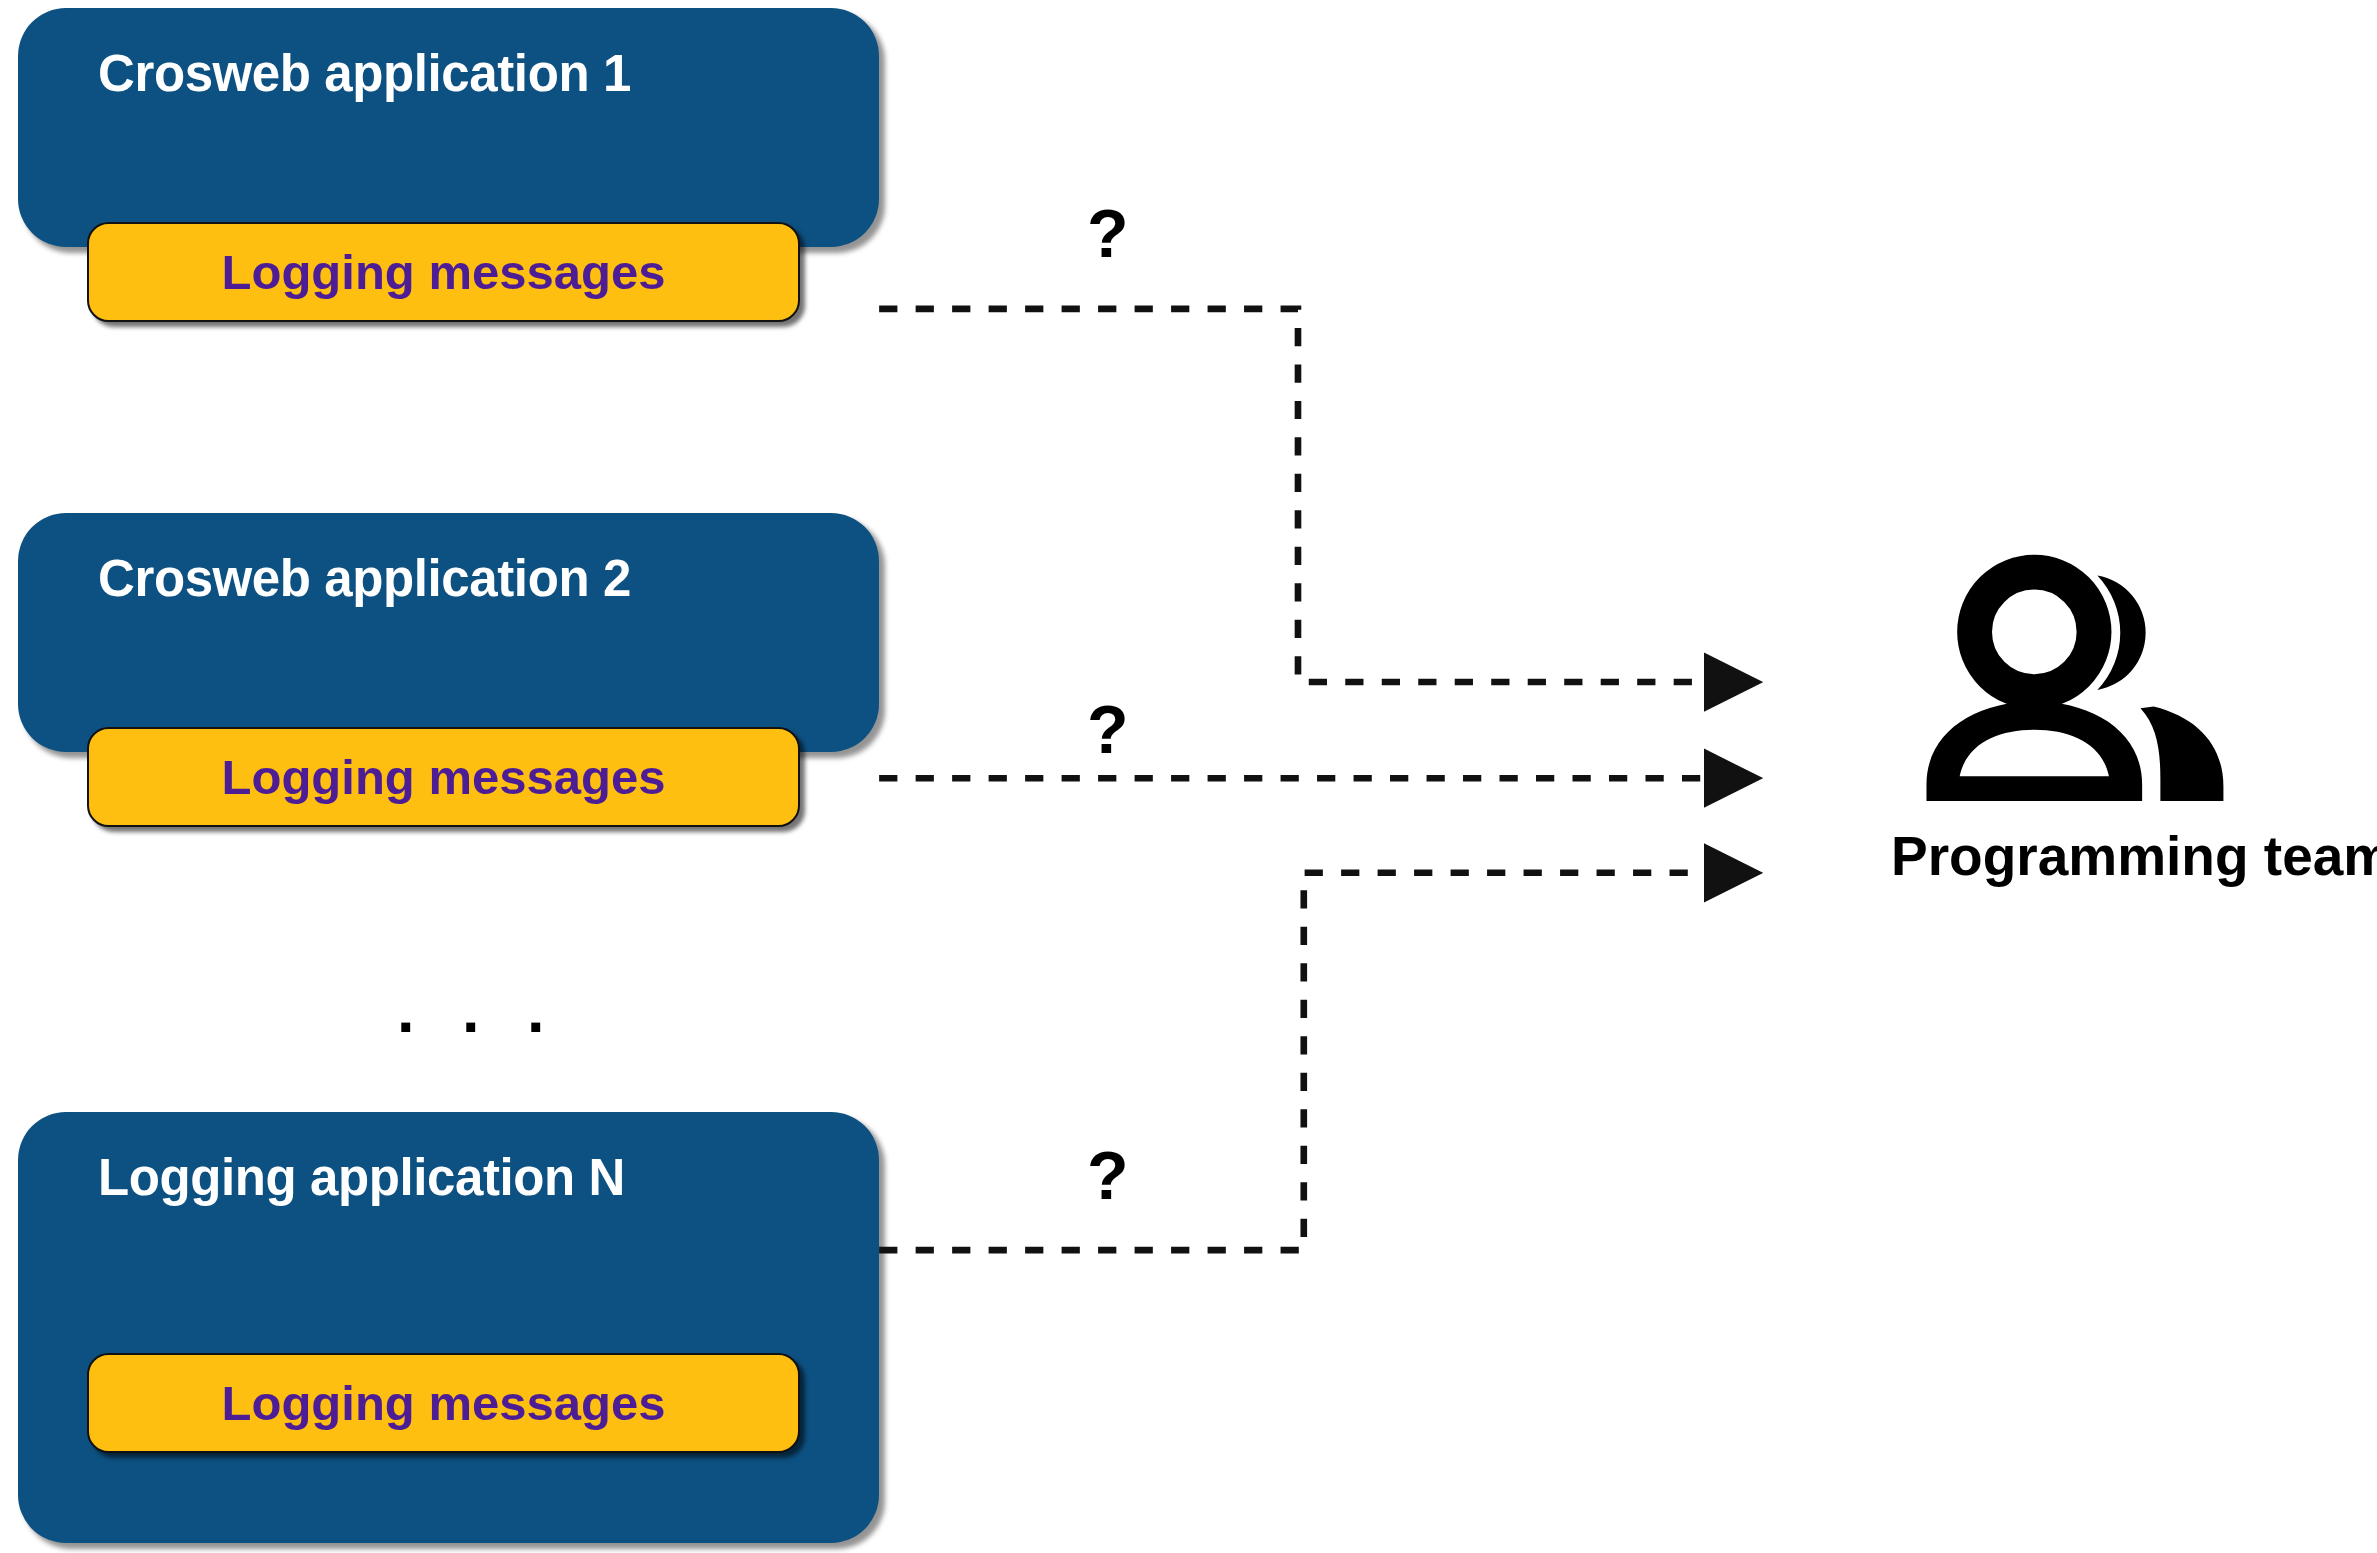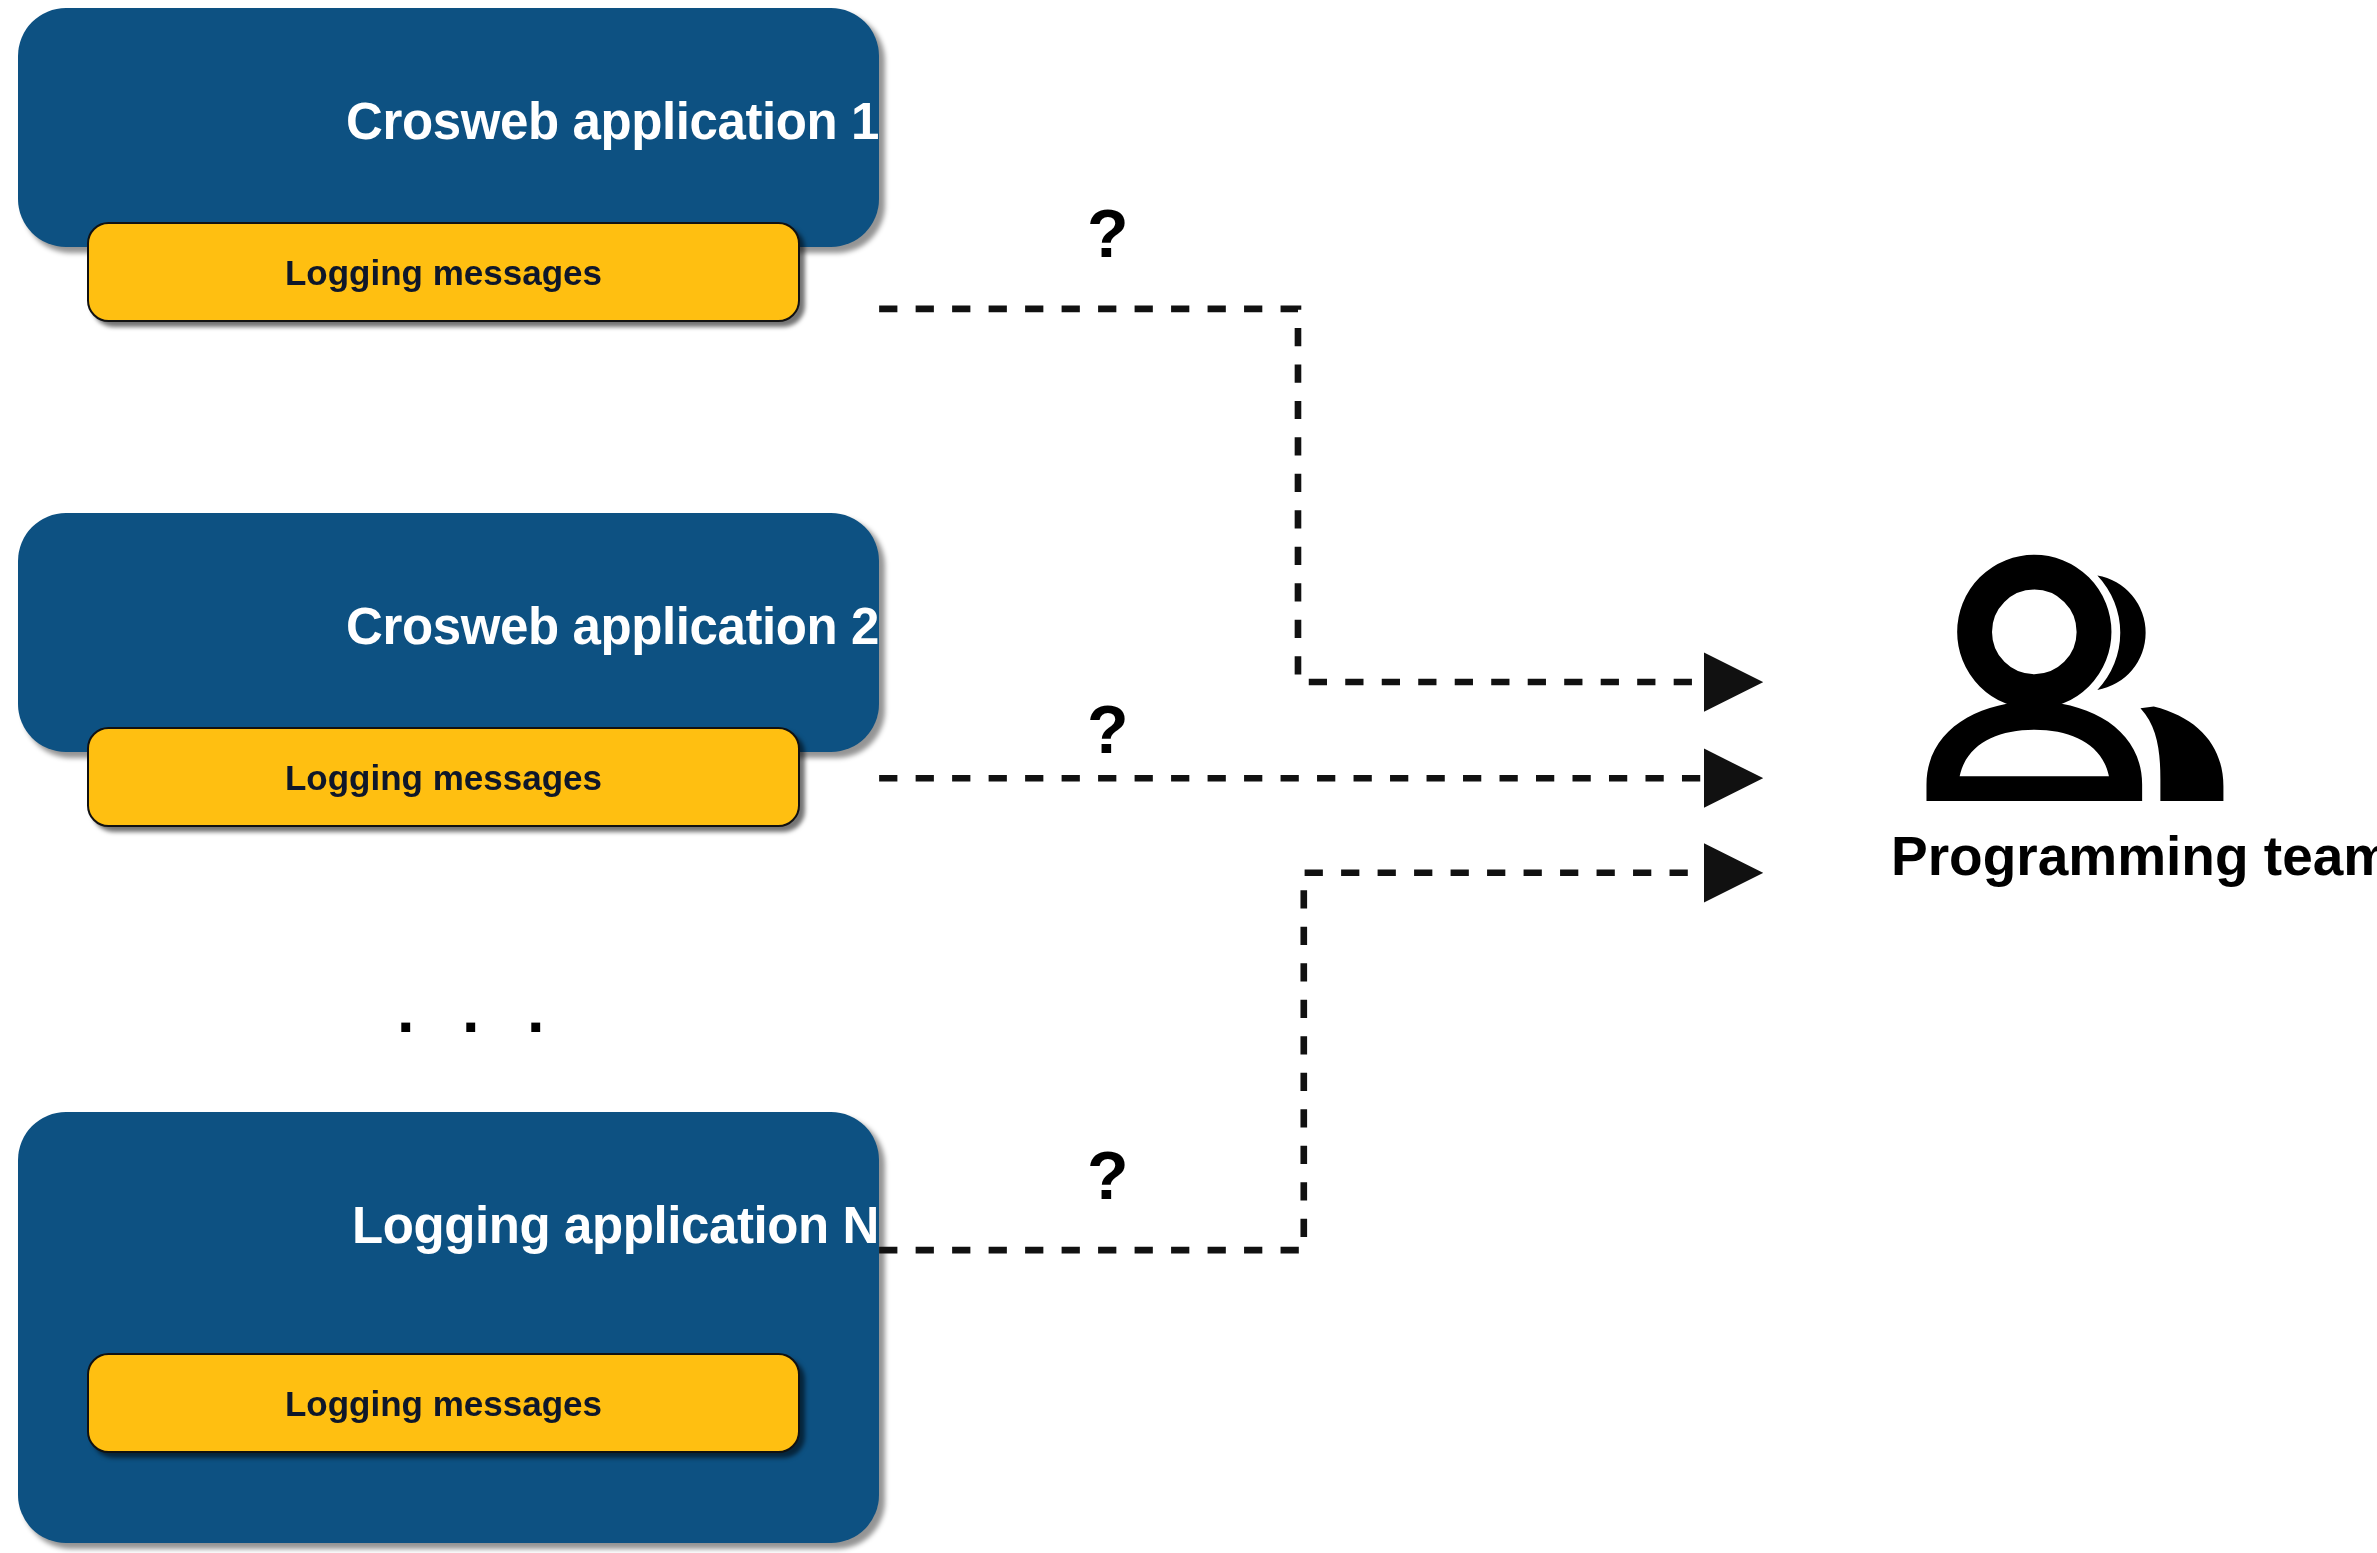--- a/index.html
+++ b/index.html
@@ -29,42 +29,41 @@
   .app-title {
     position: absolute;
     left: 0;
     right: 0;
     color: #ffffff;
     font-family: "Liberation Sans", sans-serif;
     font-weight: bold;
     font-size: 51px;
     letter-spacing: -0.4px;
     line-height: 1;
-    text-align: right;
+    text-align: left;
     padding-left: 80px;
     white-space: nowrap;
-    margin-top: 48px;
   }
   
   .log-chip {
     position: absolute;
     background: #FFBF11;
     border: 2.5px solid #111111;
     border-radius: 21.6px;
     box-shadow: 5px 5px 4.1px rgba(0,0,0,0.55);
     box-sizing: border-box;
     display: flex;
     align-items: center;
     justify-content: center;
   }
   .log-chip-label {
-    color: #0f172a;
+    color: #4c1d95;
     font-family: "Liberation Sans", sans-serif;
     font-weight: bold;
-    font-size: 35px;
+    font-size: 49px;
     line-height: 1;
     white-space: nowrap;
   }
 
   
   .ellipsis {
     position: absolute;
     color: #000000;
     font-family: "Liberation Sans", sans-serif;
     font-weight: bold;

